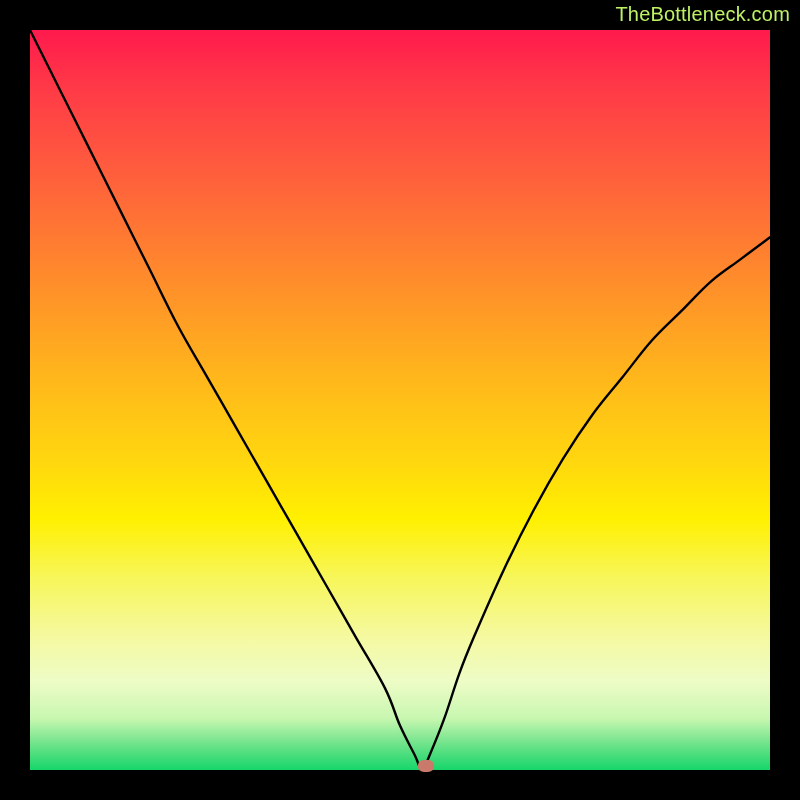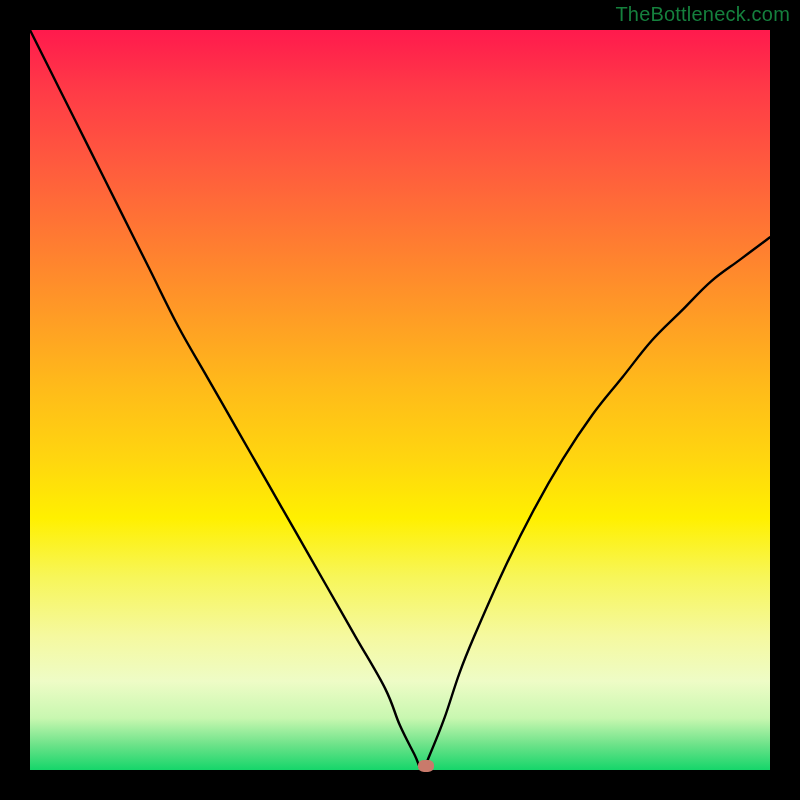--- a/index.html
+++ b/index.html
@@ -55,21 +55,21 @@
     width: 16px;
     height: 12px;
     border-radius: 6px / 5px;
     background: #c97a6b;
     transform: translate(-50%, -50%);
   }
   .watermark {
     position: absolute;
     top: 3px;
     right: 10px;
-    color: #15803d;
+    color: #bef264;
     font-size: 20px;
     font-weight: 500;
     letter-spacing: 0.2px;
     user-select: none;
   }
 </style>
 </head>
 <body>
 
 <div class="frame">

